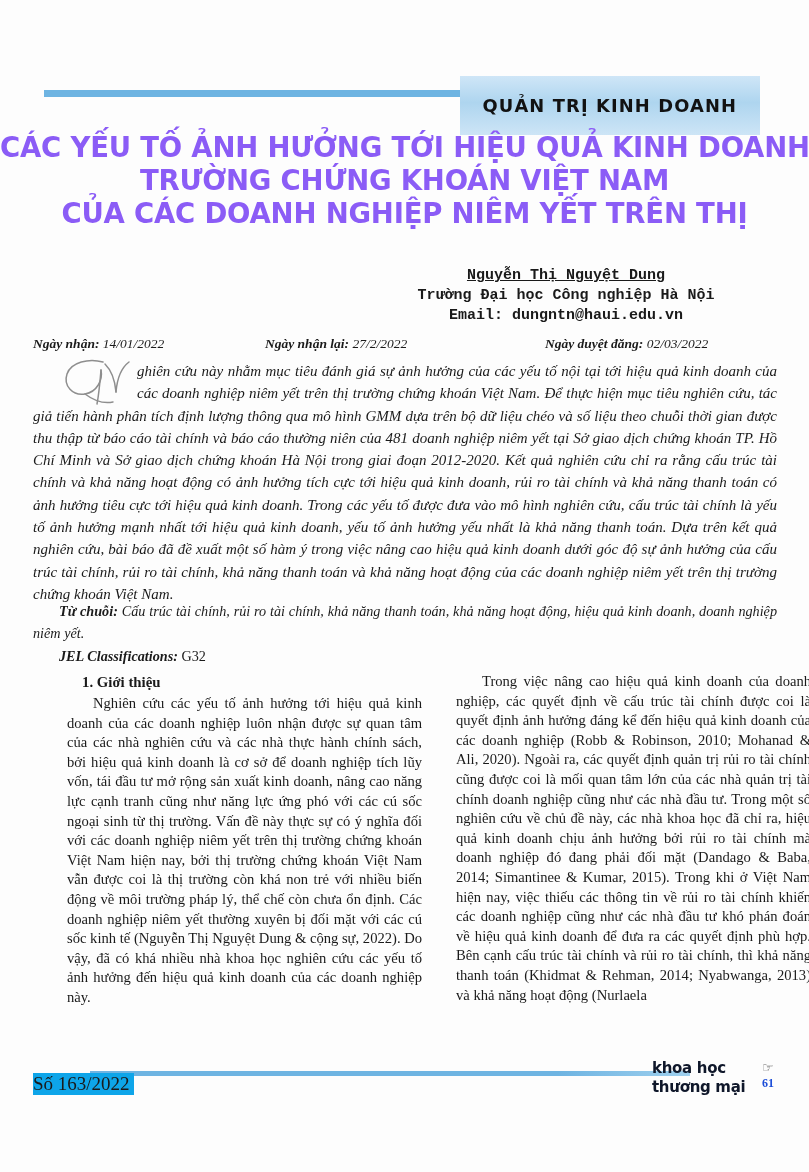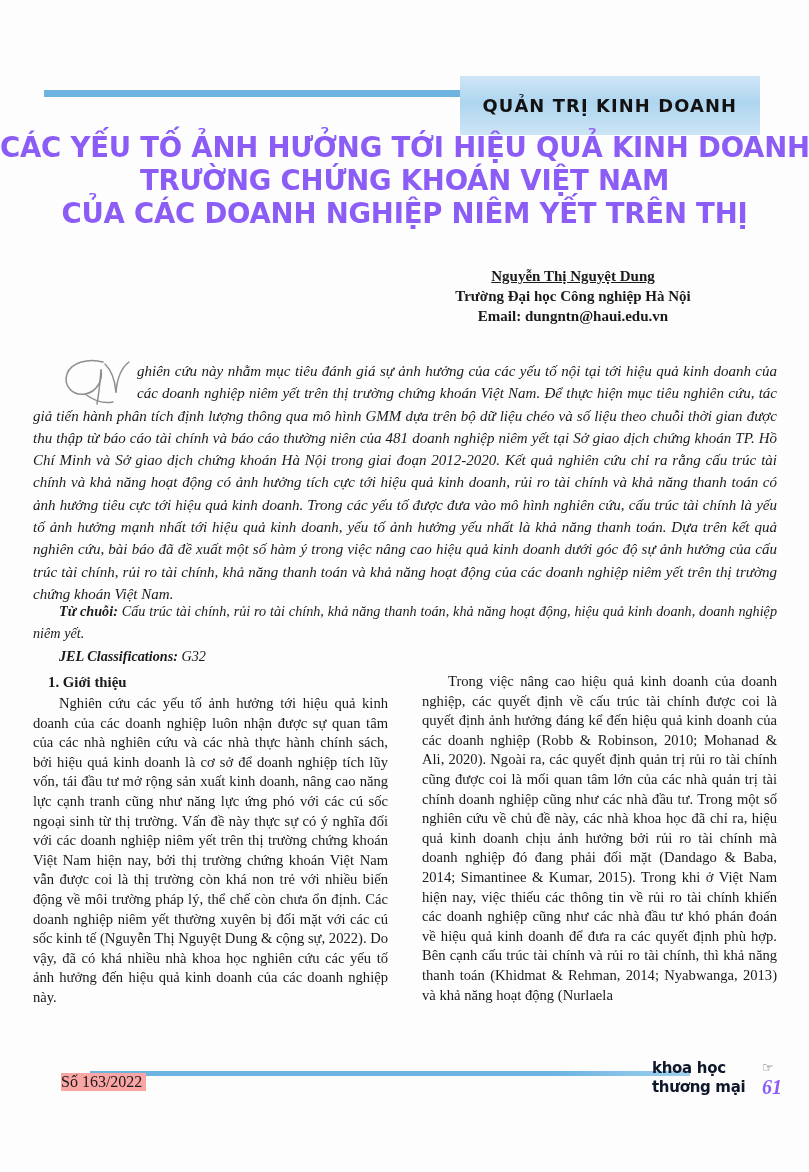--- a/index.html
+++ b/index.html
@@ -73,25 +73,25 @@
     font-size: 27.5px;
     line-height: 33px;
     color: #8b5cf6;
     letter-spacing: -0.2px;
     white-space: nowrap;
   }
 
   
   .author-block {
     position: absolute;
-    right: 26px;
+    right: 33px;
     top: 266px;
     width: 420px;
     text-align: center;
-    font-family: Liberation Serif, serif;
+    font-family: Liberation Mono, monospace;
   }
   .author-name {
     font-weight: bold;
     font-size: 15px;
     line-height: 20px;
     text-decoration: underline;
   }
   .author-affil {
     font-weight: bold;
     font-size: 15px;
@@ -156,38 +156,39 @@
   .jel {
     position: absolute;
     left: 33px;
     top: 645px;
     width: 744px;
     font-size: 14.2px;
     line-height: 22.3px;
     text-indent: 26px;
   }
   .jel b { font-weight: bold; font-style: italic; }
-  .jel span.val { font-style: italic; }
+  .jel span.val { }
 
   
   .columns {
     position: absolute;
     left: 33px;
     top: 672px;
     width: 744px;
     height: 350px;
   }
   .col {
     position: absolute;
     top: 0;
     width: 355px;
     font-size: 14.6px;
     line-height: 19.6px;
     text-align: justify;
     text-justify: inter-word;
+    margin-left: 34px;
   }
   .col-left  { left: 0px; }
   .col-right { left: 389px; }
   .section-heading {
     font-weight: bold;
     font-size: 14.8px;
     line-height: 21px;
     margin: 0 0 1px 0;
     text-indent: 15px;
   }
@@ -206,26 +207,25 @@
     left: 90px;
     top: 13px;
     width: 600px;
     height: 5px;
     background: linear-gradient(90deg, #6eb4e2 0%, #6eb4e2 78%, #9fd0ee 100%);
   }
   .footer-issue {
     position: absolute;
     left: 33px;
     top: 15px;
-    font-size: 16px;
+    font-size: 19px;
     font-weight: normal;
     color: #1a1a1a;
-    background: #fca5a5;
+    background: #0ea5e9;
     padding-right: 4px;
-    margin-left: 28px;
   }
   .footer-logo {
     position: absolute;
     left: 652px;
     top: 2px;
     font-family: "DejaVu Sans", sans-serif;
     font-weight: bold;
     font-size: 15px;
     line-height: 16px;
     color: #0f172a;
@@ -236,24 +236,23 @@
     position: absolute;
     left: 762px;
     top: 2px;
     font-size: 13px;
     color: #6a6a6a;
   }
   .footer-page {
     position: absolute;
     left: 762px;
     top: 18px;
-    font-size: 20px;
-    font-weight: bold;
-    color: #8b5cf6;
-    font-style: italic;
+    font-size: 12px;
+    font-weight: bold;
+    color: #1d4ed8;
   }
 </style>
 </head>
 <body>
 
 <div class="page">
 
   <div class="header-band">
     <div class="header-rule"></div>
     <div class="header-chip">
@@ -266,20 +265,34 @@
     <div class="title-line">TRƯỜNG CHỨNG KHOÁN VIỆT NAM</div>
     <div class="title-line">CỦA CÁC DOANH NGHIỆP NIÊM YẾT TRÊN THỊ</div>
   </div>
 
   <div class="author-block">
     <div class="author-name">Nguyễn Thị Nguyệt Dung</div>
     <div class="author-affil">Trường Đại học Công nghiệp Hà Nội</div>
     <div class="author-email">Email: dungntn@haui.edu.vn</div>
   </div>
 
+  <div class="dates-row">
+    <div class="date-item date-recv">
+      <b>Ngày nhận:</b>
+      <span>14/01/2022</span>
+    </div>
+    <div class="date-item date-rerecv">
+      <b>Ngày nhận lại:</b>
+      <span>27/2/2022</span>
+    </div>
+    <div class="date-item date-acc">
+      <b>Ngày duyệt đăng:</b>
+      <span>02/03/2022</span>
+    </div>
+  </div>
 
   <div class="abstract">
     <span class="dropcap">
       <svg width="86" height="58" viewBox="0 0 86 58" xmlns="http://www.w3.org/2000/svg">
         <g fill="none" stroke="#8e8e8e" stroke-width="1.5" stroke-linecap="round">
           <path d="M44 6 C30 2, 12 6, 8 18 C4 30, 14 40, 26 38 C38 36, 44 24, 42 14"></path>
           <path d="M42 14 C41 26, 40 38, 38 48"></path>
           <path d="M26 38 C34 44, 44 48, 54 46"></path>
           <path d="M46 8 C52 14, 56 24, 57 36"></path>
           <path d="M57 36 C58 24, 62 12, 70 6"></path>

